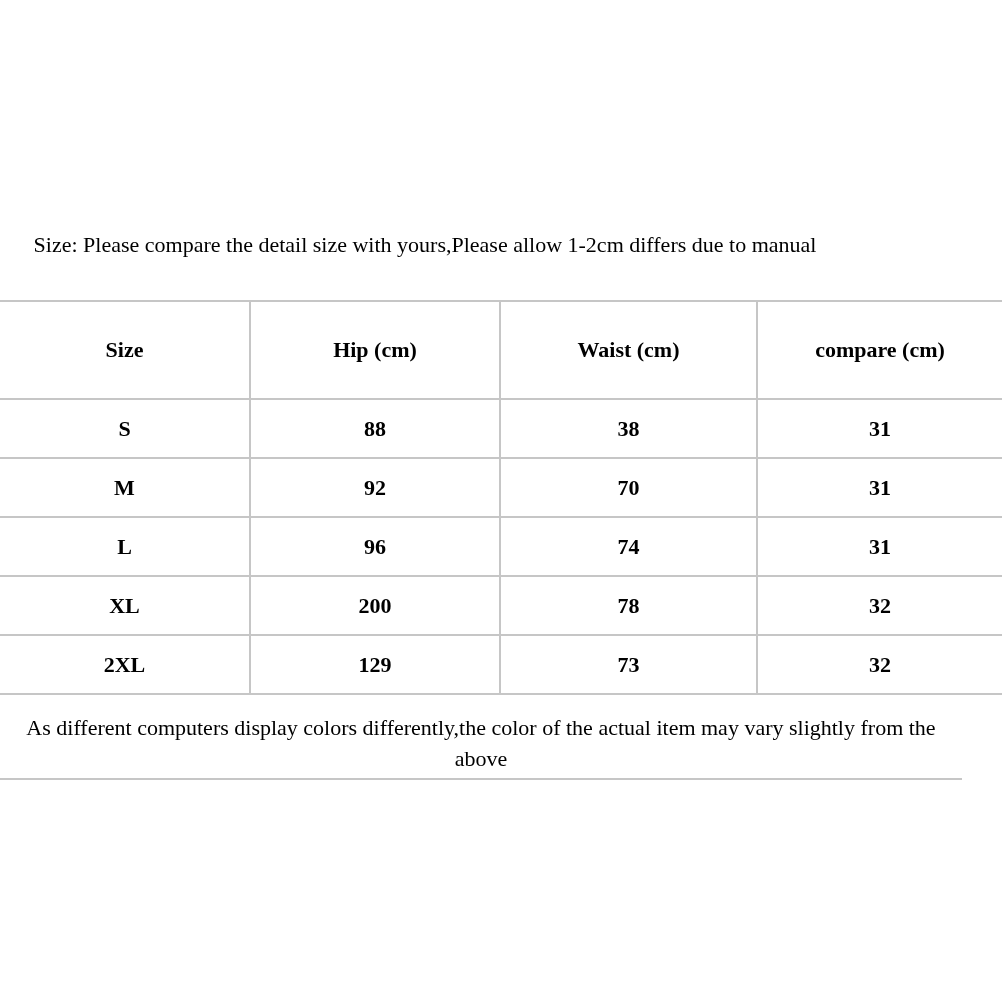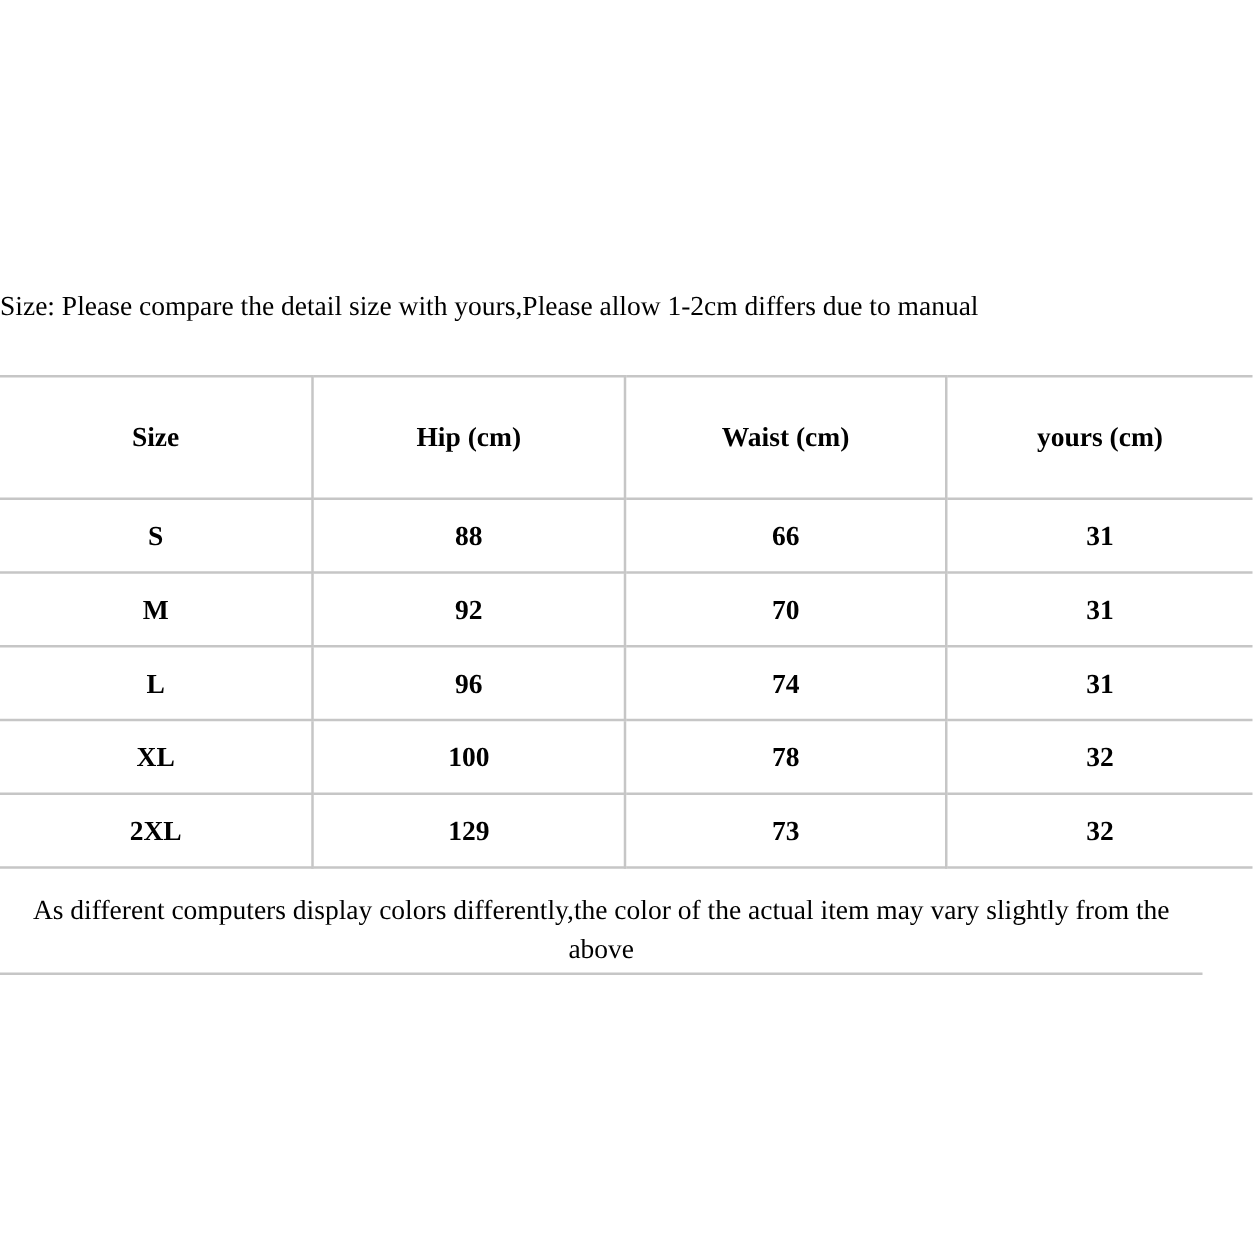--- a/index.html
+++ b/index.html
@@ -13,21 +13,21 @@
     height: 1002px;
     overflow: hidden;
     font-family: "Liberation Serif", "DejaVu Serif", serif;
     color: #000000;
   }
   .intro {
     position: absolute;
     top: 228px;
     left: 0;
     width: 850px;
-    text-align: left;
+    text-align: center;
     font-size: 22px;
     line-height: 34px;
     font-weight: normal;
   }
   table.size-chart {
     position: absolute;
     top: 300px;
     left: 0;
     width: 1002px;
     border-collapse: collapse;
@@ -74,45 +74,45 @@
     <col style="width:250px">
     <col style="width:250px">
     <col style="width:257px">
     <col style="width:245px">
   </colgroup>
   <thead>
     <tr class="header-row">
       <th class="first">Size</th>
       <th>Hip (cm)</th>
       <th>Waist (cm)</th>
-      <th class="last">yours (cm)</th>
+      <th class="last">compare (cm)</th>
     </tr>
   </thead>
   <tbody>
     <tr class="data-row">
       <td class="first">S</td>
       <td>88</td>
-      <td>66</td>
+      <td>38</td>
       <td class="last">31</td>
     </tr>
     <tr class="data-row">
       <td class="first">M</td>
       <td>92</td>
       <td>70</td>
       <td class="last">31</td>
     </tr>
     <tr class="data-row">
       <td class="first">L</td>
       <td>96</td>
       <td>74</td>
       <td class="last">31</td>
     </tr>
     <tr class="data-row">
       <td class="first">XL</td>
-      <td>100</td>
+      <td>200</td>
       <td>78</td>
       <td class="last">32</td>
     </tr>
     <tr class="data-row">
       <td class="first">2XL</td>
       <td>129</td>
       <td>73</td>
       <td class="last">32</td>
     </tr>
   </tbody>

